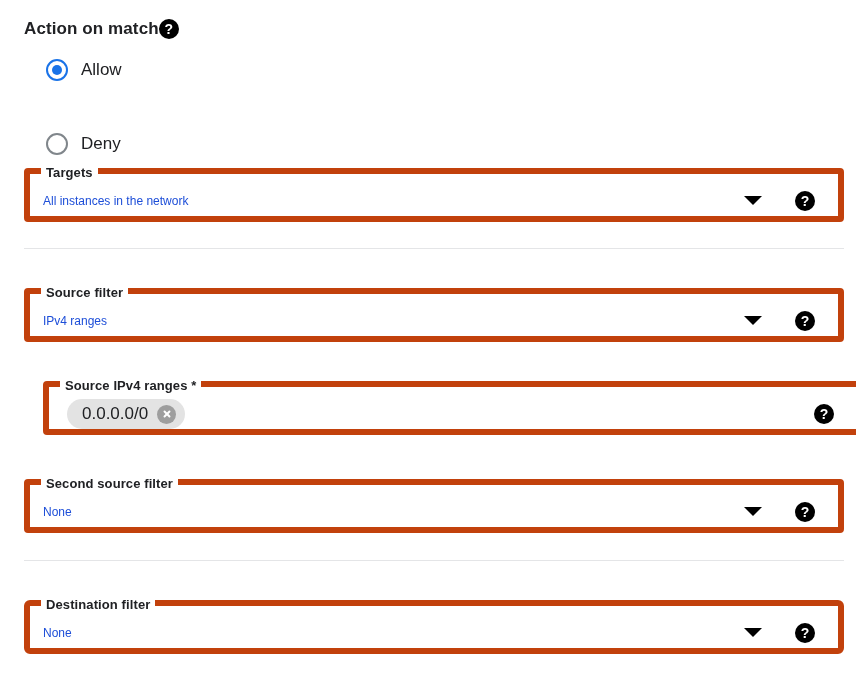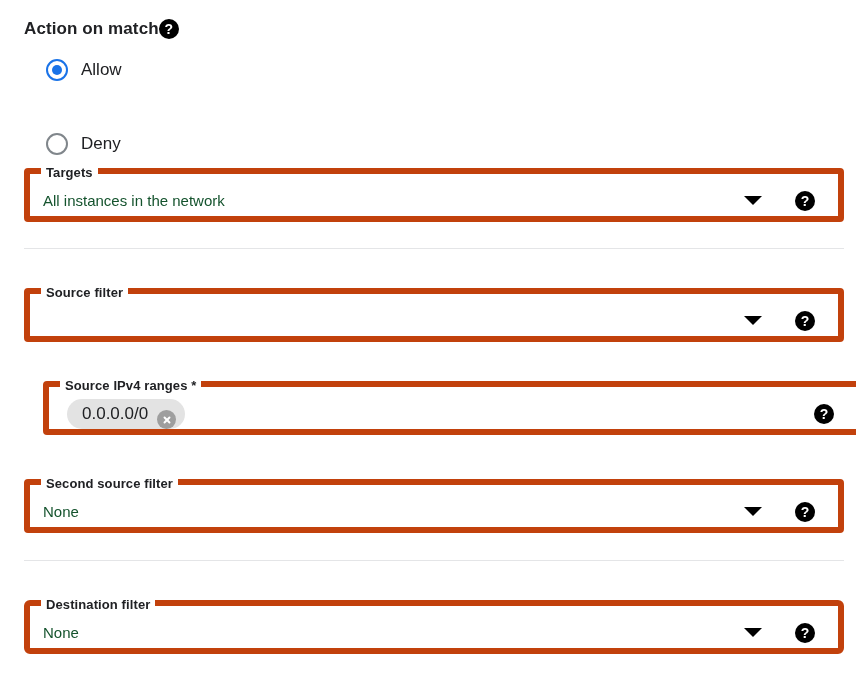--- a/index.html
+++ b/index.html
@@ -118,22 +118,22 @@
     font-weight: bold;
     color: #202124;
     line-height: 16px;
     letter-spacing: .1px;
     white-space: nowrap;
   }
   .field > .field-value {
     position: absolute;
     left: 13px;
     top: 14px;
-    font-size: 15px;
-    color: #14532d;
+    font-size: 12px;
+    color: #1d4ed8;
     line-height: 26px;
     white-space: nowrap;
   }
   .field > .caret {
     position: absolute;
     right: 76px;
     top: 22px;
     width: 0;
     height: 0;
     border-left: 9px solid transparent;
@@ -154,21 +154,21 @@
   #field-second-source    { top: 479px; }
   #field-destination      { top: 600px; border-radius: 6px; }
 
   
   .chip {
     position: absolute;
     left: 18px;
     top: 12px;
     height: 30px;
     display: flex;
-    align-items: flex-end;
+    align-items: center;
     gap: 9px;
     padding: 0 9px 0 15px;
     border-radius: 15px;
     background: #e3e3e3;
     box-sizing: border-box;
   }
   .chip .chip-text {
     font-size: 17px;
     color: #202124;
     line-height: 30px;
@@ -232,20 +232,21 @@
     <span class="field-label">Targets</span>
     <span class="field-value">All instances in the network</span>
     <span class="caret"></span>
     <span class="help-icon">?</span>
   </div>
 
   <div class="divider" id="divider-1"></div>
 
   <div class="field" id="field-source-filter">
     <span class="field-label">Source filter</span>
+    <span class="field-value">IPv4 ranges</span>
     <span class="caret"></span>
     <span class="help-icon">?</span>
   </div>
 
   <div class="field" id="field-source-ranges">
     <span class="field-label">Source IPv4 ranges *</span>
     <span class="chip">
       <span class="chip-text">0.0.0.0/0</span>
       <span class="chip-remove"></span>
     </span>

